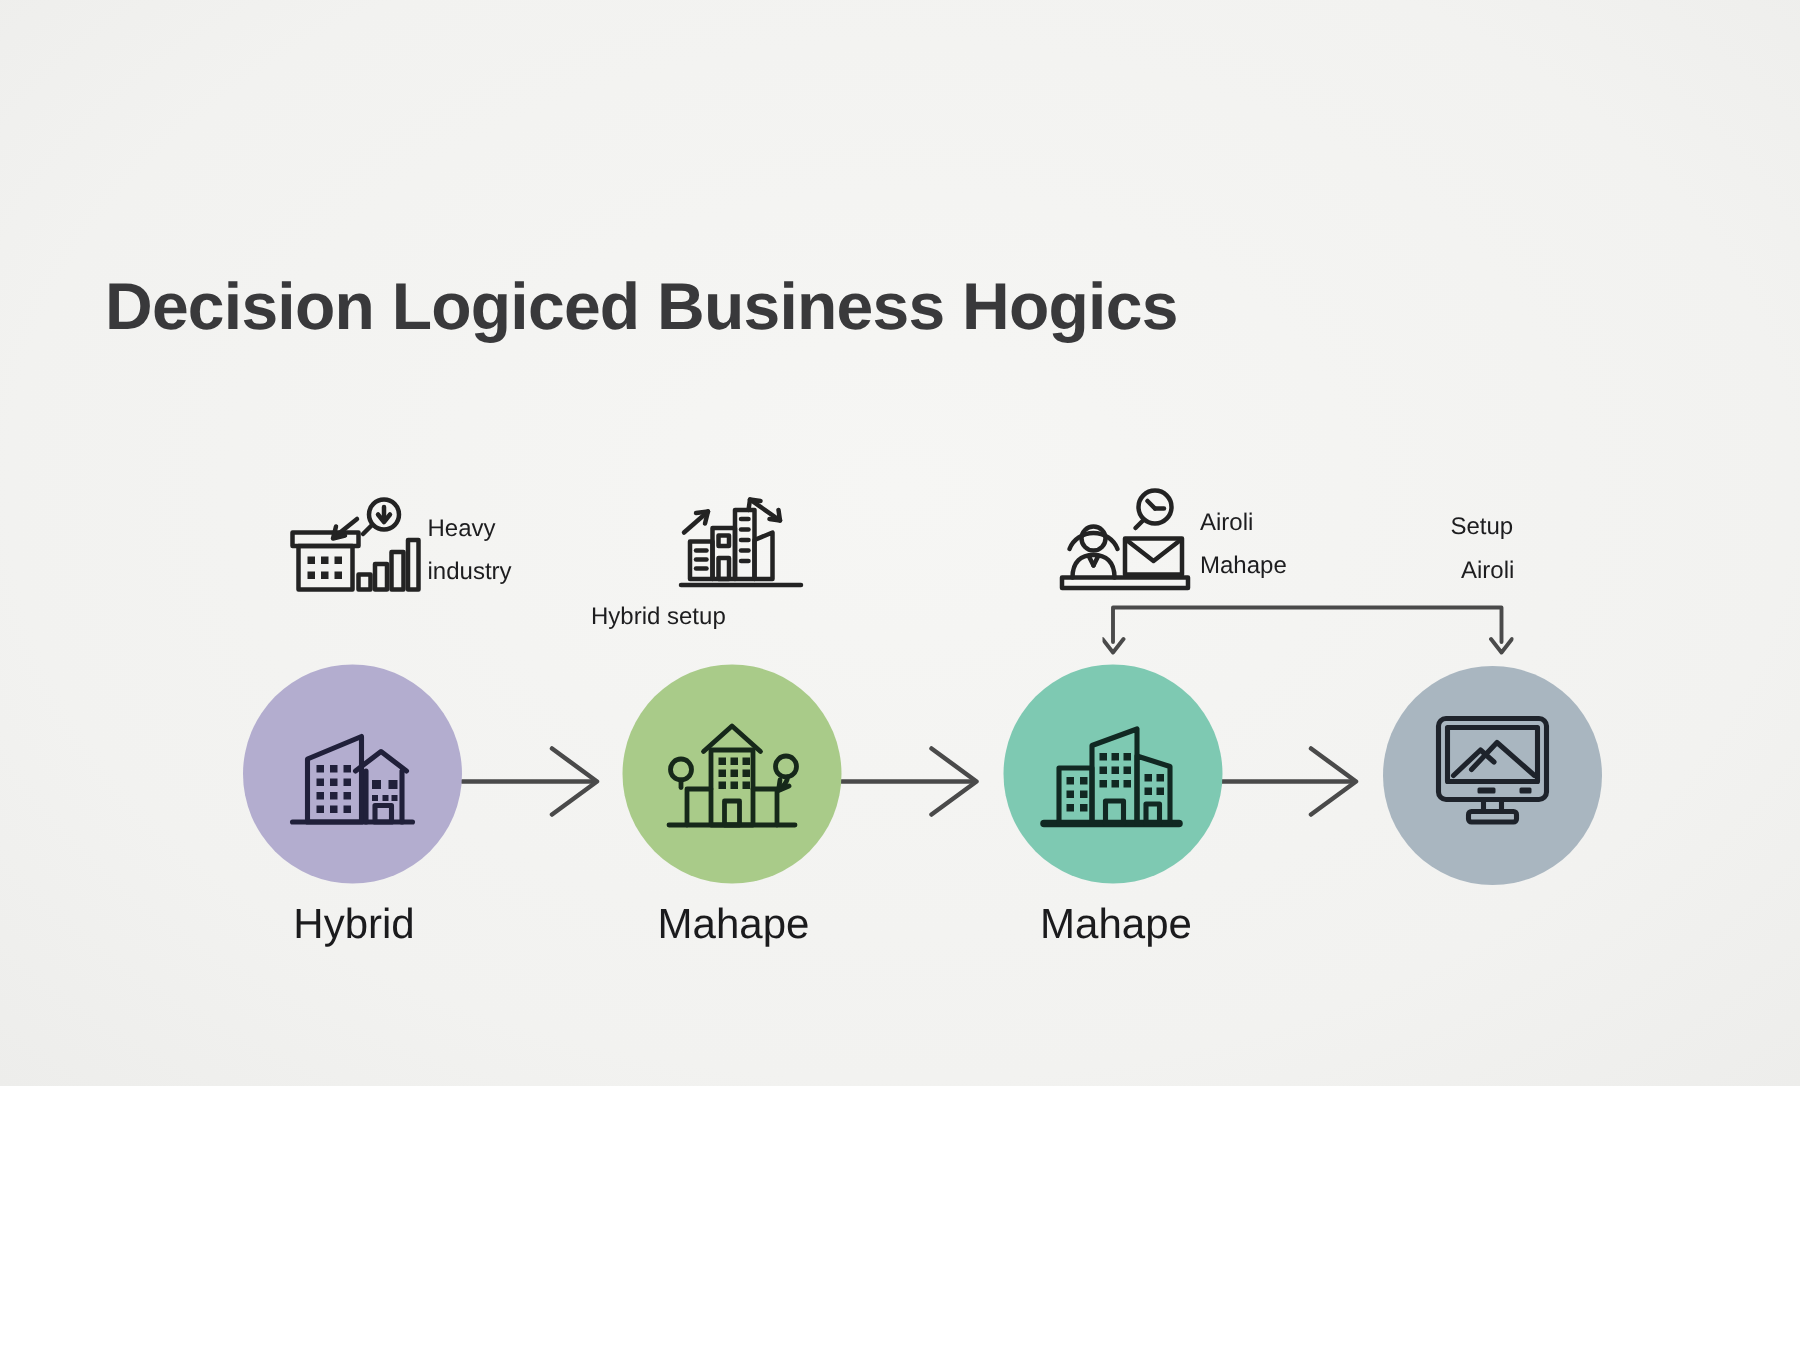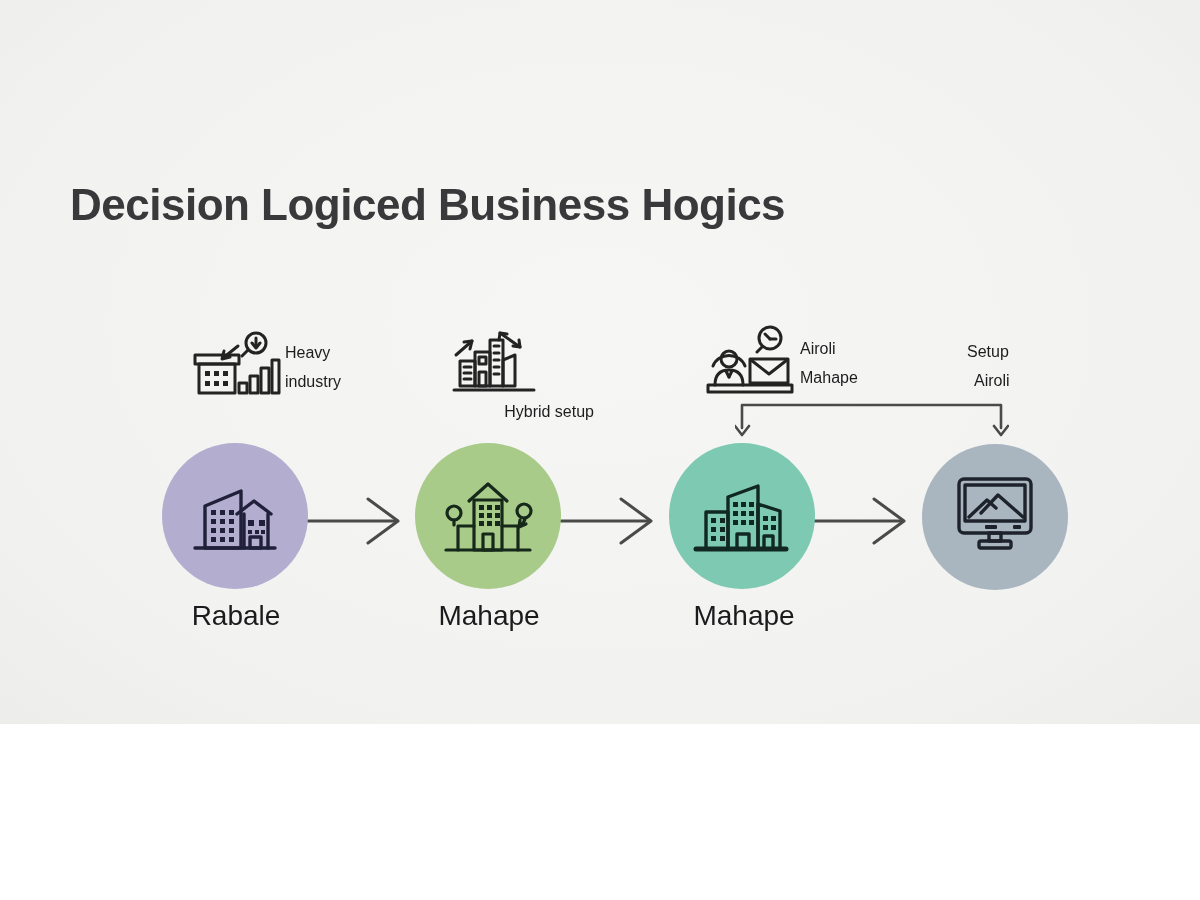--- a/index.html
+++ b/index.html
@@ -13,21 +13,21 @@
   }
   .title{
     position:absolute;left:70px;top:180px;
     font-size:44px;font-weight:700;letter-spacing:-0.5px;
     color:#39393b;margin:0;white-space:nowrap;
   }
   .anno-icon{position:absolute;}
   .anno-label{
     position:absolute;font-size:16px;line-height:29px;color:#1d1d1f;
   }
-  .anno-label.centered{text-align:right;}
+  .anno-label.centered{text-align:left;}
   .anno-line2-indent{margin-left:7px;}
   .node-circle{
     position:absolute;width:146px;height:146px;border-radius:50%;
     display:flex;align-items:center;justify-content:center;
   }
   .node-label{
     position:absolute;top:600px;width:200px;transform:translateX(-50%);
     text-align:center;font-size:28px;color:#1b1b1d;
   }
   .conn{position:absolute;}
@@ -187,21 +187,21 @@
           <rect x="33" y="69" width="5" height="5"></rect>
           <rect x="42" y="69" width="5" height="5"></rect>
         <rect x="61" y="52" width="6" height="6"></rect>
           <rect x="72" y="52" width="6" height="6"></rect>
         <rect x="61" y="62" width="4" height="4"></rect>
           <rect x="68" y="62" width="4" height="4"></rect>
           <rect x="74" y="62" width="4" height="4"></rect>
       </g>
     </svg>
   </div>
-  <div class="node-label" style="left:236px;">Rabale</div>
+  <div class="node-label" style="left:236px;">Hybrid</div>
 
   <div class="node-circle" style="left: 415px; top: 443px; background-color: rgb(169, 203, 137);">
     <svg width="96" height="96" viewBox="0 0 96 96">
       <g fill="none" stroke="#16281a" stroke-width="3.2" stroke-linejoin="round" stroke-linecap="round">
         <line x1="6" y1="82" x2="90" y2="82"></line>
         <rect x="34" y="32" width="28" height="50"></rect>
         <polyline points="29,33 48,16 67,33"></polyline>
         <rect x="43" y="66" width="10" height="16"></rect>
         <path d="M18,82 V58 H34"></path>
         <path d="M62,58 H78 V82"></path>

